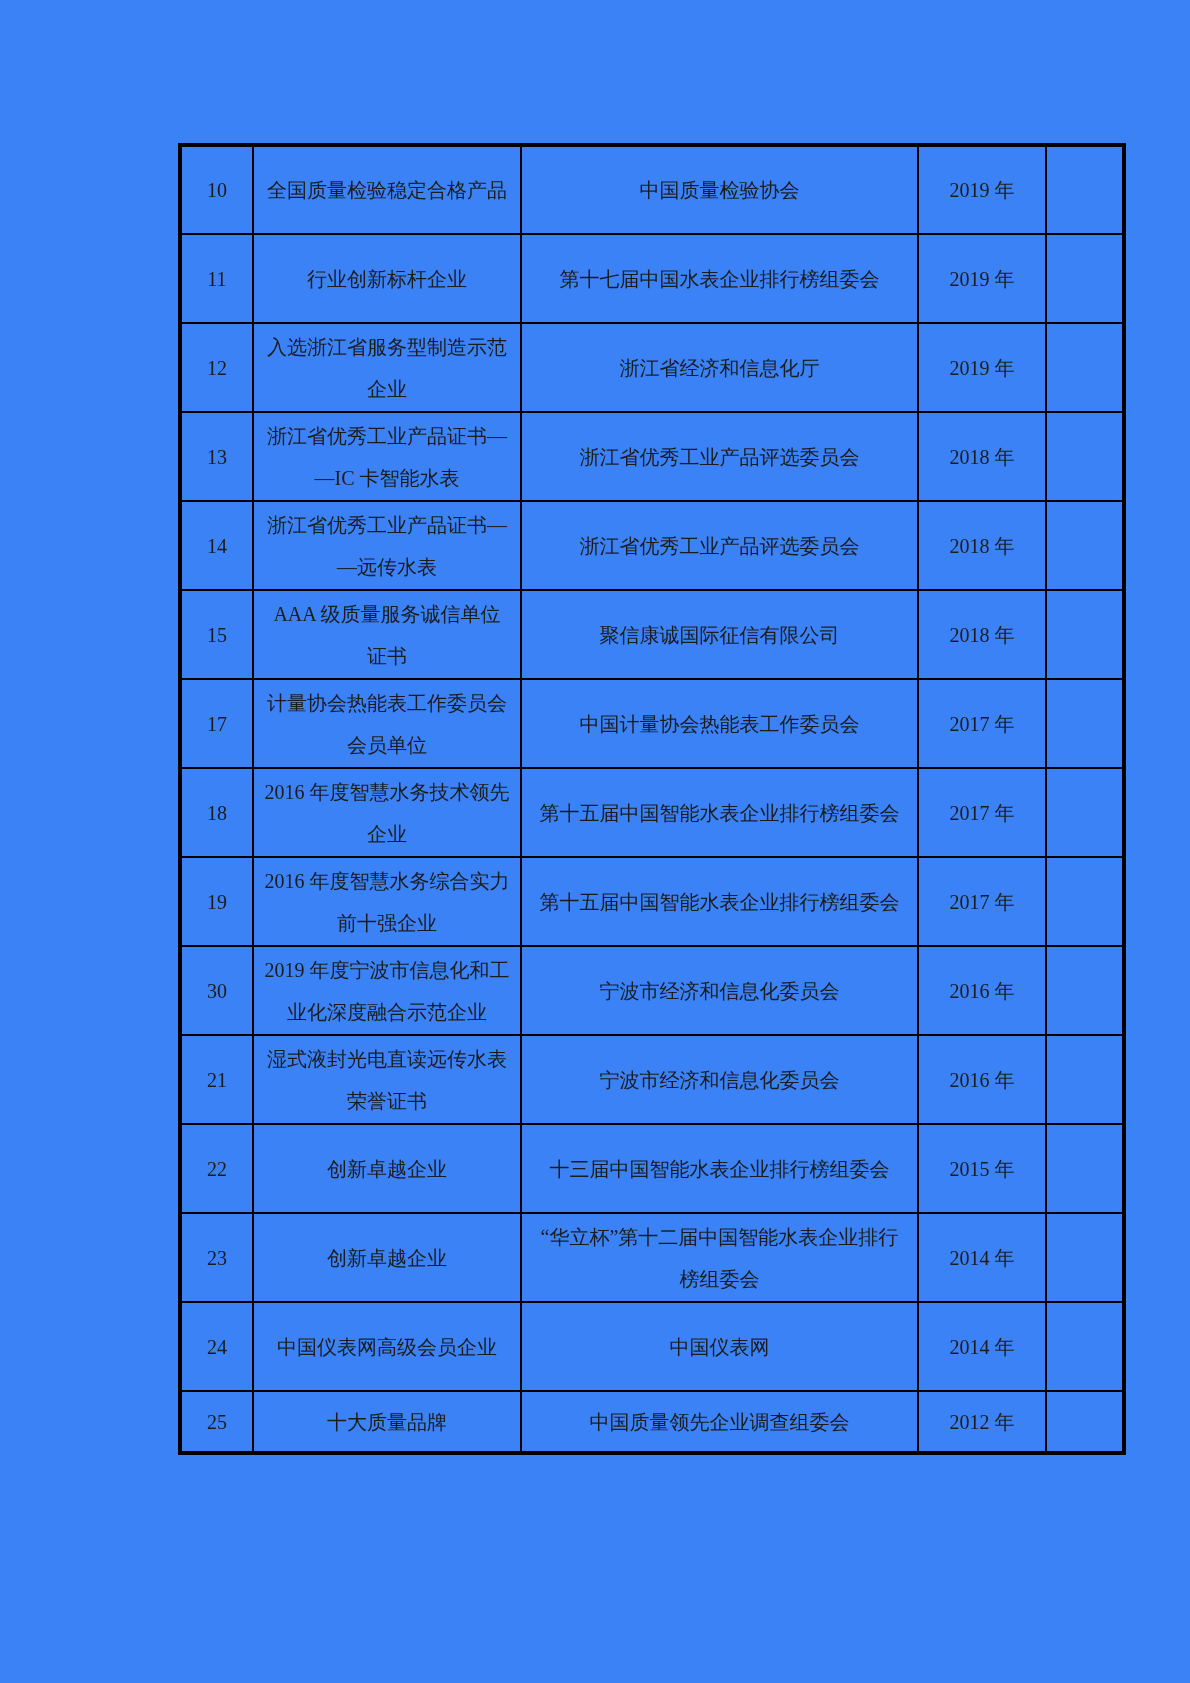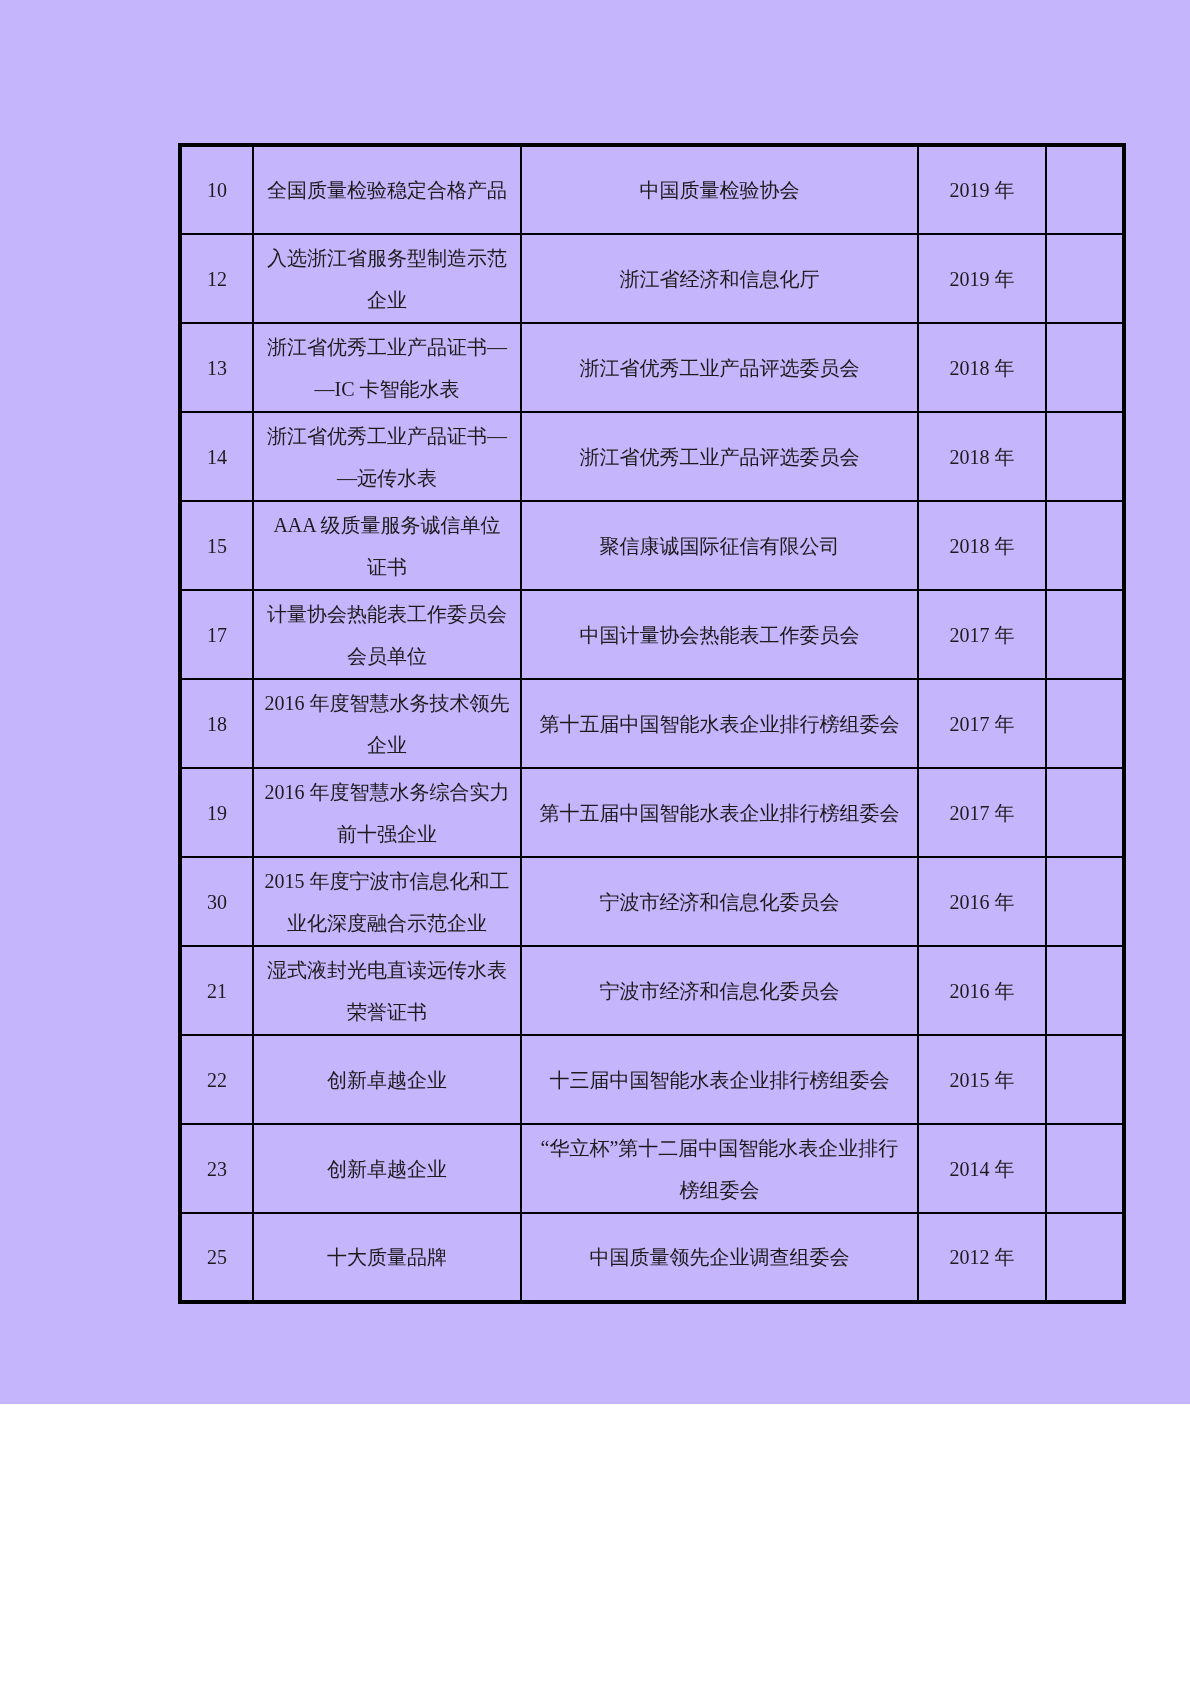--- a/index.html
+++ b/index.html
@@ -10,22 +10,22 @@
     width: 1190px;
     height: 1683px;
     background: #ffffff;
     position: relative;
     font-family: "Liberation Serif", "DejaVu Serif", serif;
   }
   .page {
     position: absolute;
     left: 0; top: 0;
     width: 1190px;
-    height: 1404px;
-    background: #c4b5fd;
+    height: 1683px;
+    background: #3b82f6;
     overflow: hidden;
   }
   table.awards {
     position: absolute;
     left: 178px;
     top: 143px;
     width: 944px;
     border-collapse: collapse;
     table-layout: fixed;
     border: 4px solid #000000;
@@ -63,20 +63,27 @@
       <col style="width:397px">
       <col style="width:128px">
       <col style="width:78px">
     </colgroup>
     <tbody>
 
     <tr>
           <td class="num">10</td>
           <td class="award">全国质量检验稳定合格产品</td>
           <td class="issuer">中国质量检验协会</td>
+          <td class="year">2019 年</td>
+          <td class="blank"></td>
+        </tr>
+        <tr>
+          <td class="num">11</td>
+          <td class="award">行业创新标杆企业</td>
+          <td class="issuer">第十七届中国水表企业排行榜组委会</td>
           <td class="year">2019 年</td>
           <td class="blank"></td>
         </tr>
         <tr>
           <td class="num">12</td>
           <td class="award">入选浙江省服务型制造示范
 企业</td>
           <td class="issuer">浙江省经济和信息化厅</td>
           <td class="year">2019 年</td>
           <td class="blank"></td>
@@ -124,21 +131,21 @@
         <tr>
           <td class="num">19</td>
           <td class="award">2016 年度智慧水务综合实力
 前十强企业</td>
           <td class="issuer">第十五届中国智能水表企业排行榜组委会</td>
           <td class="year">2017 年</td>
           <td class="blank"></td>
         </tr>
         <tr>
           <td class="num">30</td>
-          <td class="award">2015 年度宁波市信息化和工
+          <td class="award">2019 年度宁波市信息化和工
 业化深度融合示范企业</td>
           <td class="issuer">宁波市经济和信息化委员会</td>
           <td class="year">2016 年</td>
           <td class="blank"></td>
         </tr>
         <tr>
           <td class="num">21</td>
           <td class="award">湿式液封光电直读远传水表
 荣誉证书</td>
           <td class="issuer">宁波市经济和信息化委员会</td>
@@ -154,20 +161,27 @@
         </tr>
         <tr>
           <td class="num">23</td>
           <td class="award">创新卓越企业</td>
           <td class="issuer">“华立杯”第十二届中国智能水表企业排行
 榜组委会</td>
           <td class="year">2014 年</td>
           <td class="blank"></td>
         </tr>
         <tr>
+          <td class="num">24</td>
+          <td class="award">中国仪表网高级会员企业</td>
+          <td class="issuer">中国仪表网</td>
+          <td class="year">2014 年</td>
+          <td class="blank"></td>
+        </tr>
+        <tr>
           <td class="num">25</td>
           <td class="award">十大质量品牌</td>
           <td class="issuer">中国质量领先企业调查组委会</td>
           <td class="year">2012 年</td>
           <td class="blank"></td>
         </tr>
       </tbody>
   </table>
 </div>
 

